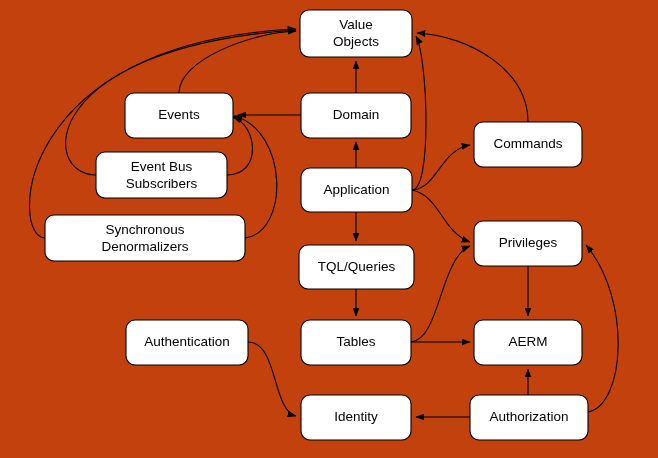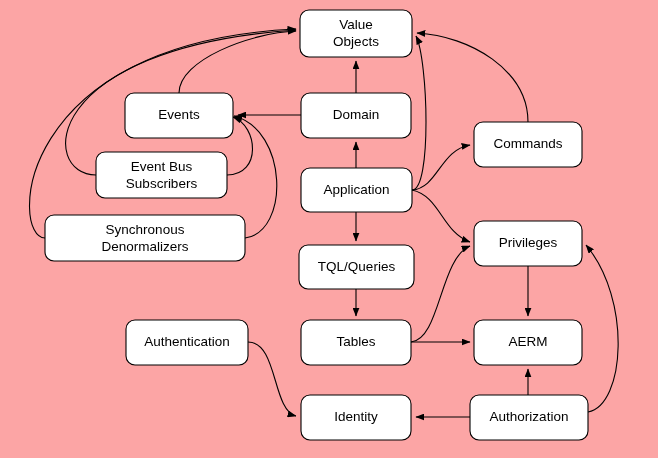--- a/index.html
+++ b/index.html
@@ -10,21 +10,21 @@
   body {
     width: 658px;
     height: 458px;
     font-family: "Liberation Sans", sans-serif;
     overflow: hidden;
   }
   #diagram-root {
     position: relative;
     width: 658px;
     height: 458px;
-    background: #fca5a5;
+    background: #c2410c;
   }
   svg#diagram-canvas {
     display: block;
     width: 658px;
     height: 458px;
   }
   .node-box {
     fill: #ffffff;
     stroke: #000000;
     stroke-width: 1.1;

